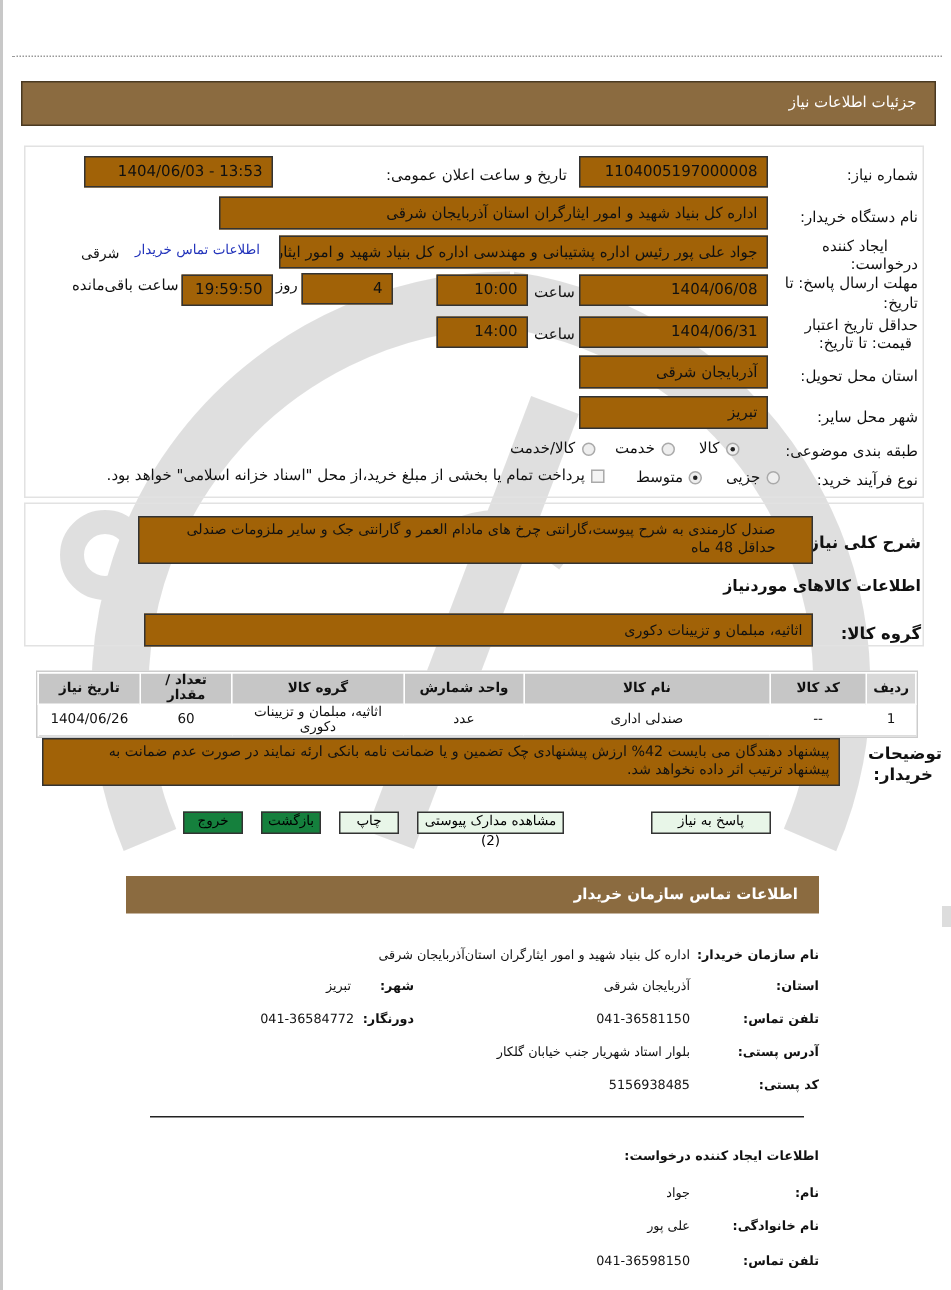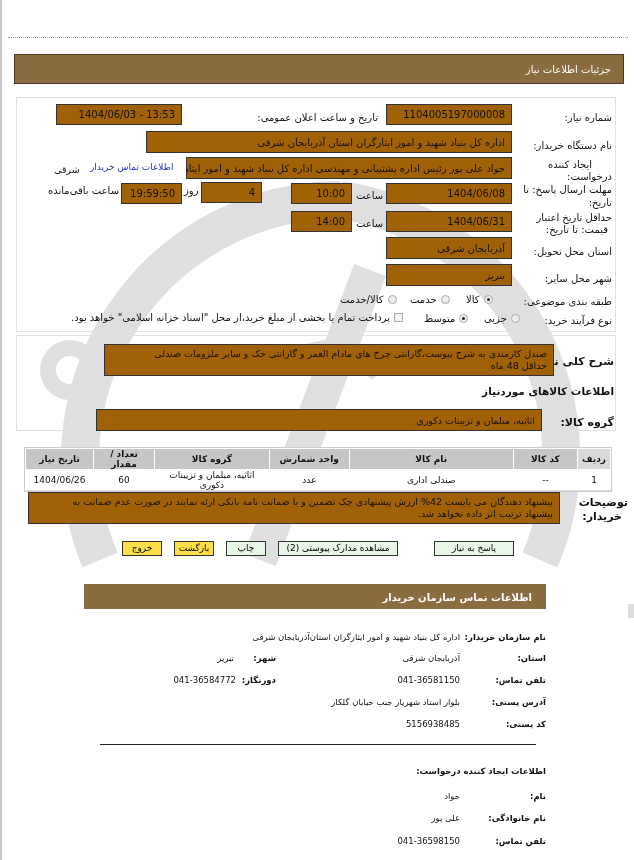--- a/index.html
+++ b/index.html
@@ -34,21 +34,21 @@
   .bold { font-weight:bold; }
   table.items { border-collapse:collapse; font-size:9px; direction:rtl; }
   table.items th { background:#c6c6c6; font-weight:bold; height:17px; border:1px solid #fff; padding:0 4px; }
   table.items td { height:18px; text-align:center; border-bottom:1px solid #ddd; padding:0 4px; }
   .btn {
     border:1px solid #333; box-sizing:border-box; font-size:9px; text-align:center;
     line-height:13px; cursor:pointer; font-family:"DejaVu Sans", sans-serif;
     height:15px; padding:0;
   }
   .btn.green { background:#e8f6e8; }
-  .btn.pink { background:#fde047; }
+  .btn.pink { background:#15803d; }
   .info { direction:rtl; font-size:8.5px; white-space:nowrap; }
   .hr { border-top:1px solid #222; height:0; }
   .watermark { opacity:0.18; }
   a.link { color:#2233bb; text-decoration:none; font-size:9px; }
 </style>
 </head>
 <body>
 
 <div class="abs leftrule"></div>
 <div class="abs toprule"></div>
@@ -125,21 +125,21 @@
   <span class="radio on"></span>
   <span>متوسط</span>
 </div>
 <div class="abs opt" style="right:231px;top:312px;">
   <span class="check"></span>
   <span>پرداخت تمام یا بخشی از مبلغ خرید،از محل "اسناد خزانه اسلامی" خواهد بود.</span>
 </div>
 
 <div class="abs panel" style="left:16px;top:335px;width:600px;height:96px;"></div>
 <div class="abs lbl bold" style="right:20px;top:355px;font-size:11px;">شرح کلی نیاز:</div>
-<div class="abs box" style="left:104px;top:344px;width:450px;height:32px;display:block;padding:3px 6px;white-space:normal;line-height:12px;font-size:9.5px;">
+<div class="abs box" style="left:92px;top:344px;width:450px;height:32px;display:block;padding:3px 24px;white-space:normal;line-height:12px;font-size:9.5px;">
   <div>صندل کارمندی به شرح  پیوست،گارانتی چرخ های مادام العمر و گارانتی جک و سایر ملزومات  صندلی</div>
   <div>حداقل 48 ماه</div>
 </div>
 <div class="abs lbl bold" style="right:20px;top:385px;font-size:10.5px;">اطلاعات کالاهای موردنیاز</div>
 
 <div class="abs lbl bold" style="right:20px;top:416px;font-size:11px;">گروه کالا:</div>
 <div class="abs box" style="left:96px;top:409px;width:446px;height:22px;font-size:9.5px;">اثاثیه، مبلمان و تزیینات دکوری</div>
 
 <div class="abs" style="left:24px;top:447px;width:586px;border:1px solid #ccc;background:#fff;">
   <table class="items" style="width:586px;">
@@ -169,21 +169,21 @@
 </div>
 
 <div class="abs lbl bold" style="right:6px;top:496px;font-size:11px;">توضیحات</div>
 <div class="abs lbl bold" style="right:12px;top:510px;font-size:11px;">خریدار:</div>
 <div class="abs box" style="left:28px;top:492px;width:532px;height:32px;display:block;padding:3px 6px;white-space:normal;line-height:12px;font-size:9.5px;">
   <div style="white-space:nowrap;">پیشنهاد دهندگان می بایست 42% ارزش  پیشنهادی چک  تضمین و یا ضمانت نامه بانکی ارئه نمایند در صورت عدم ضمانت به</div>
   <div>پیشنهاد  ترتیب اثر داده نخواهد شد.</div>
 </div>
 
 <button class="abs btn green" style="left:434px;top:541px;width:80px;">پاسخ به نیاز</button>
-<button class="abs btn green" style="left:278px;top:541px;width:120px;">مشاهده مدارک پیوستی (2)</button>
+<button class="abs btn green" style="left:278px;top:541px;width:98px;">مشاهده مدارک پیوستی (2)</button>
 <button class="abs btn green" style="left:226px;top:541px;width:40px;">چاپ</button>
 <button class="abs btn pink" style="left:174px;top:541px;width:40px;">بازگشت</button>
 <button class="abs btn pink" style="left:122px;top:541px;width:40px;">خروج</button>
 
 <div class="abs banner" style="left:84px;top:584px;width:462px;height:25px;border:none;">
   <span class="bold" style="right:14px;font-size:10px;">اطلاعات تماس سازمان خریدار</span>
 </div>
 
 <div class="abs info bold" style="right:88px;top:632px;">نام سازمان خریدار:</div>
 <div class="abs info" style="right:174px;top:632px;">اداره کل بنیاد شهید و امور ایثارگران استان‌آذربایجان شرقی</div>

